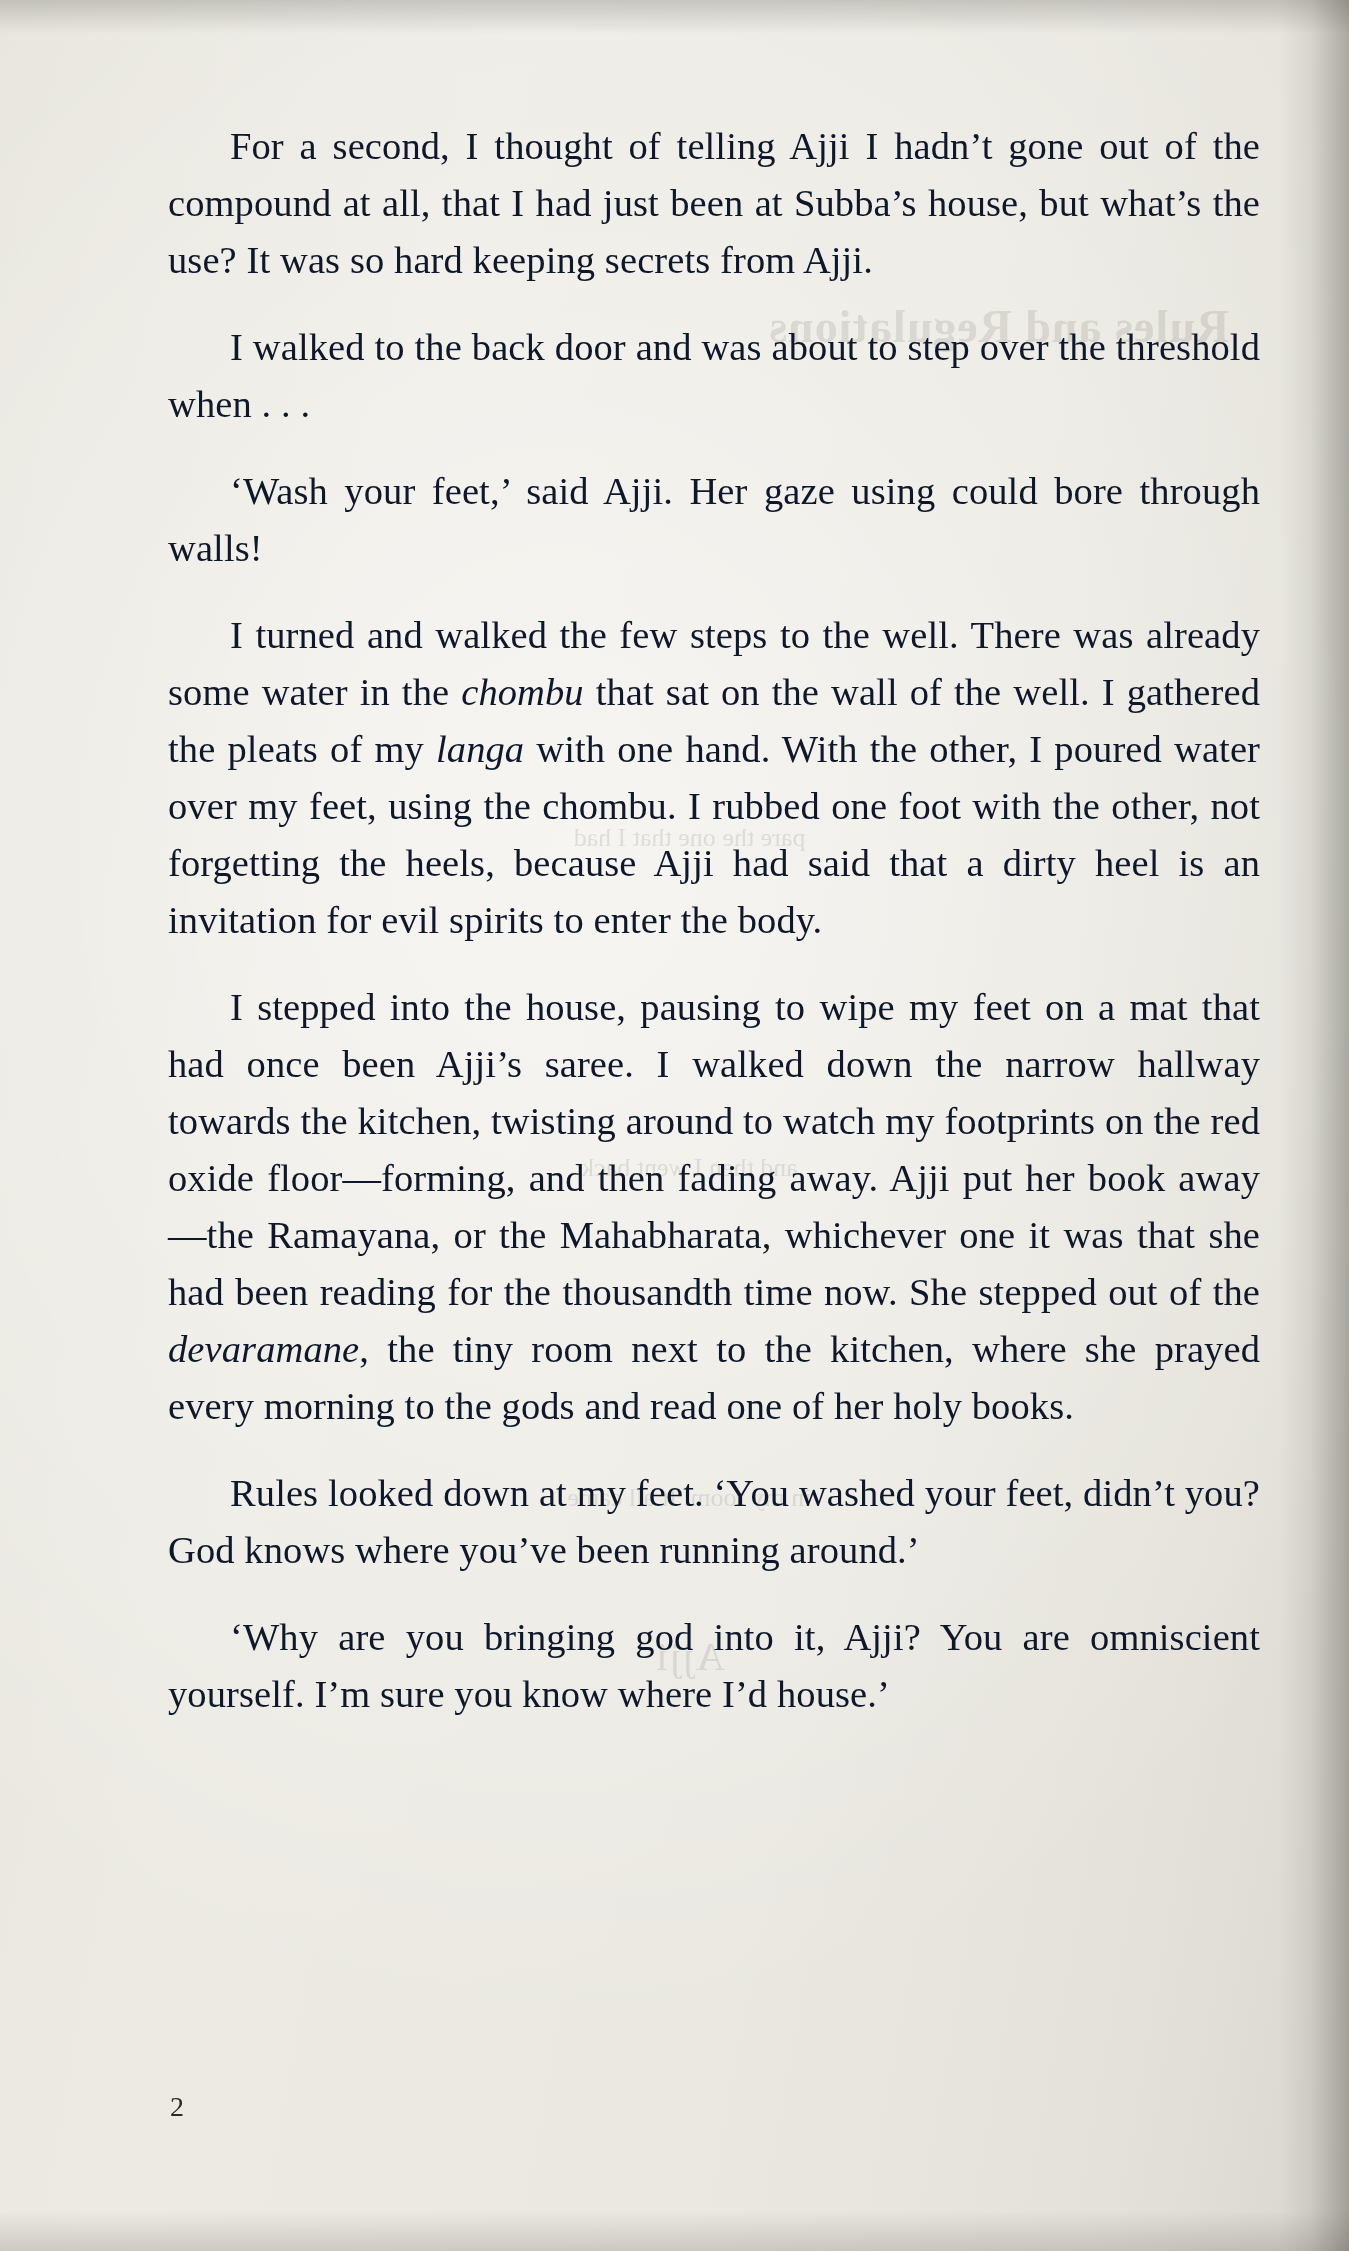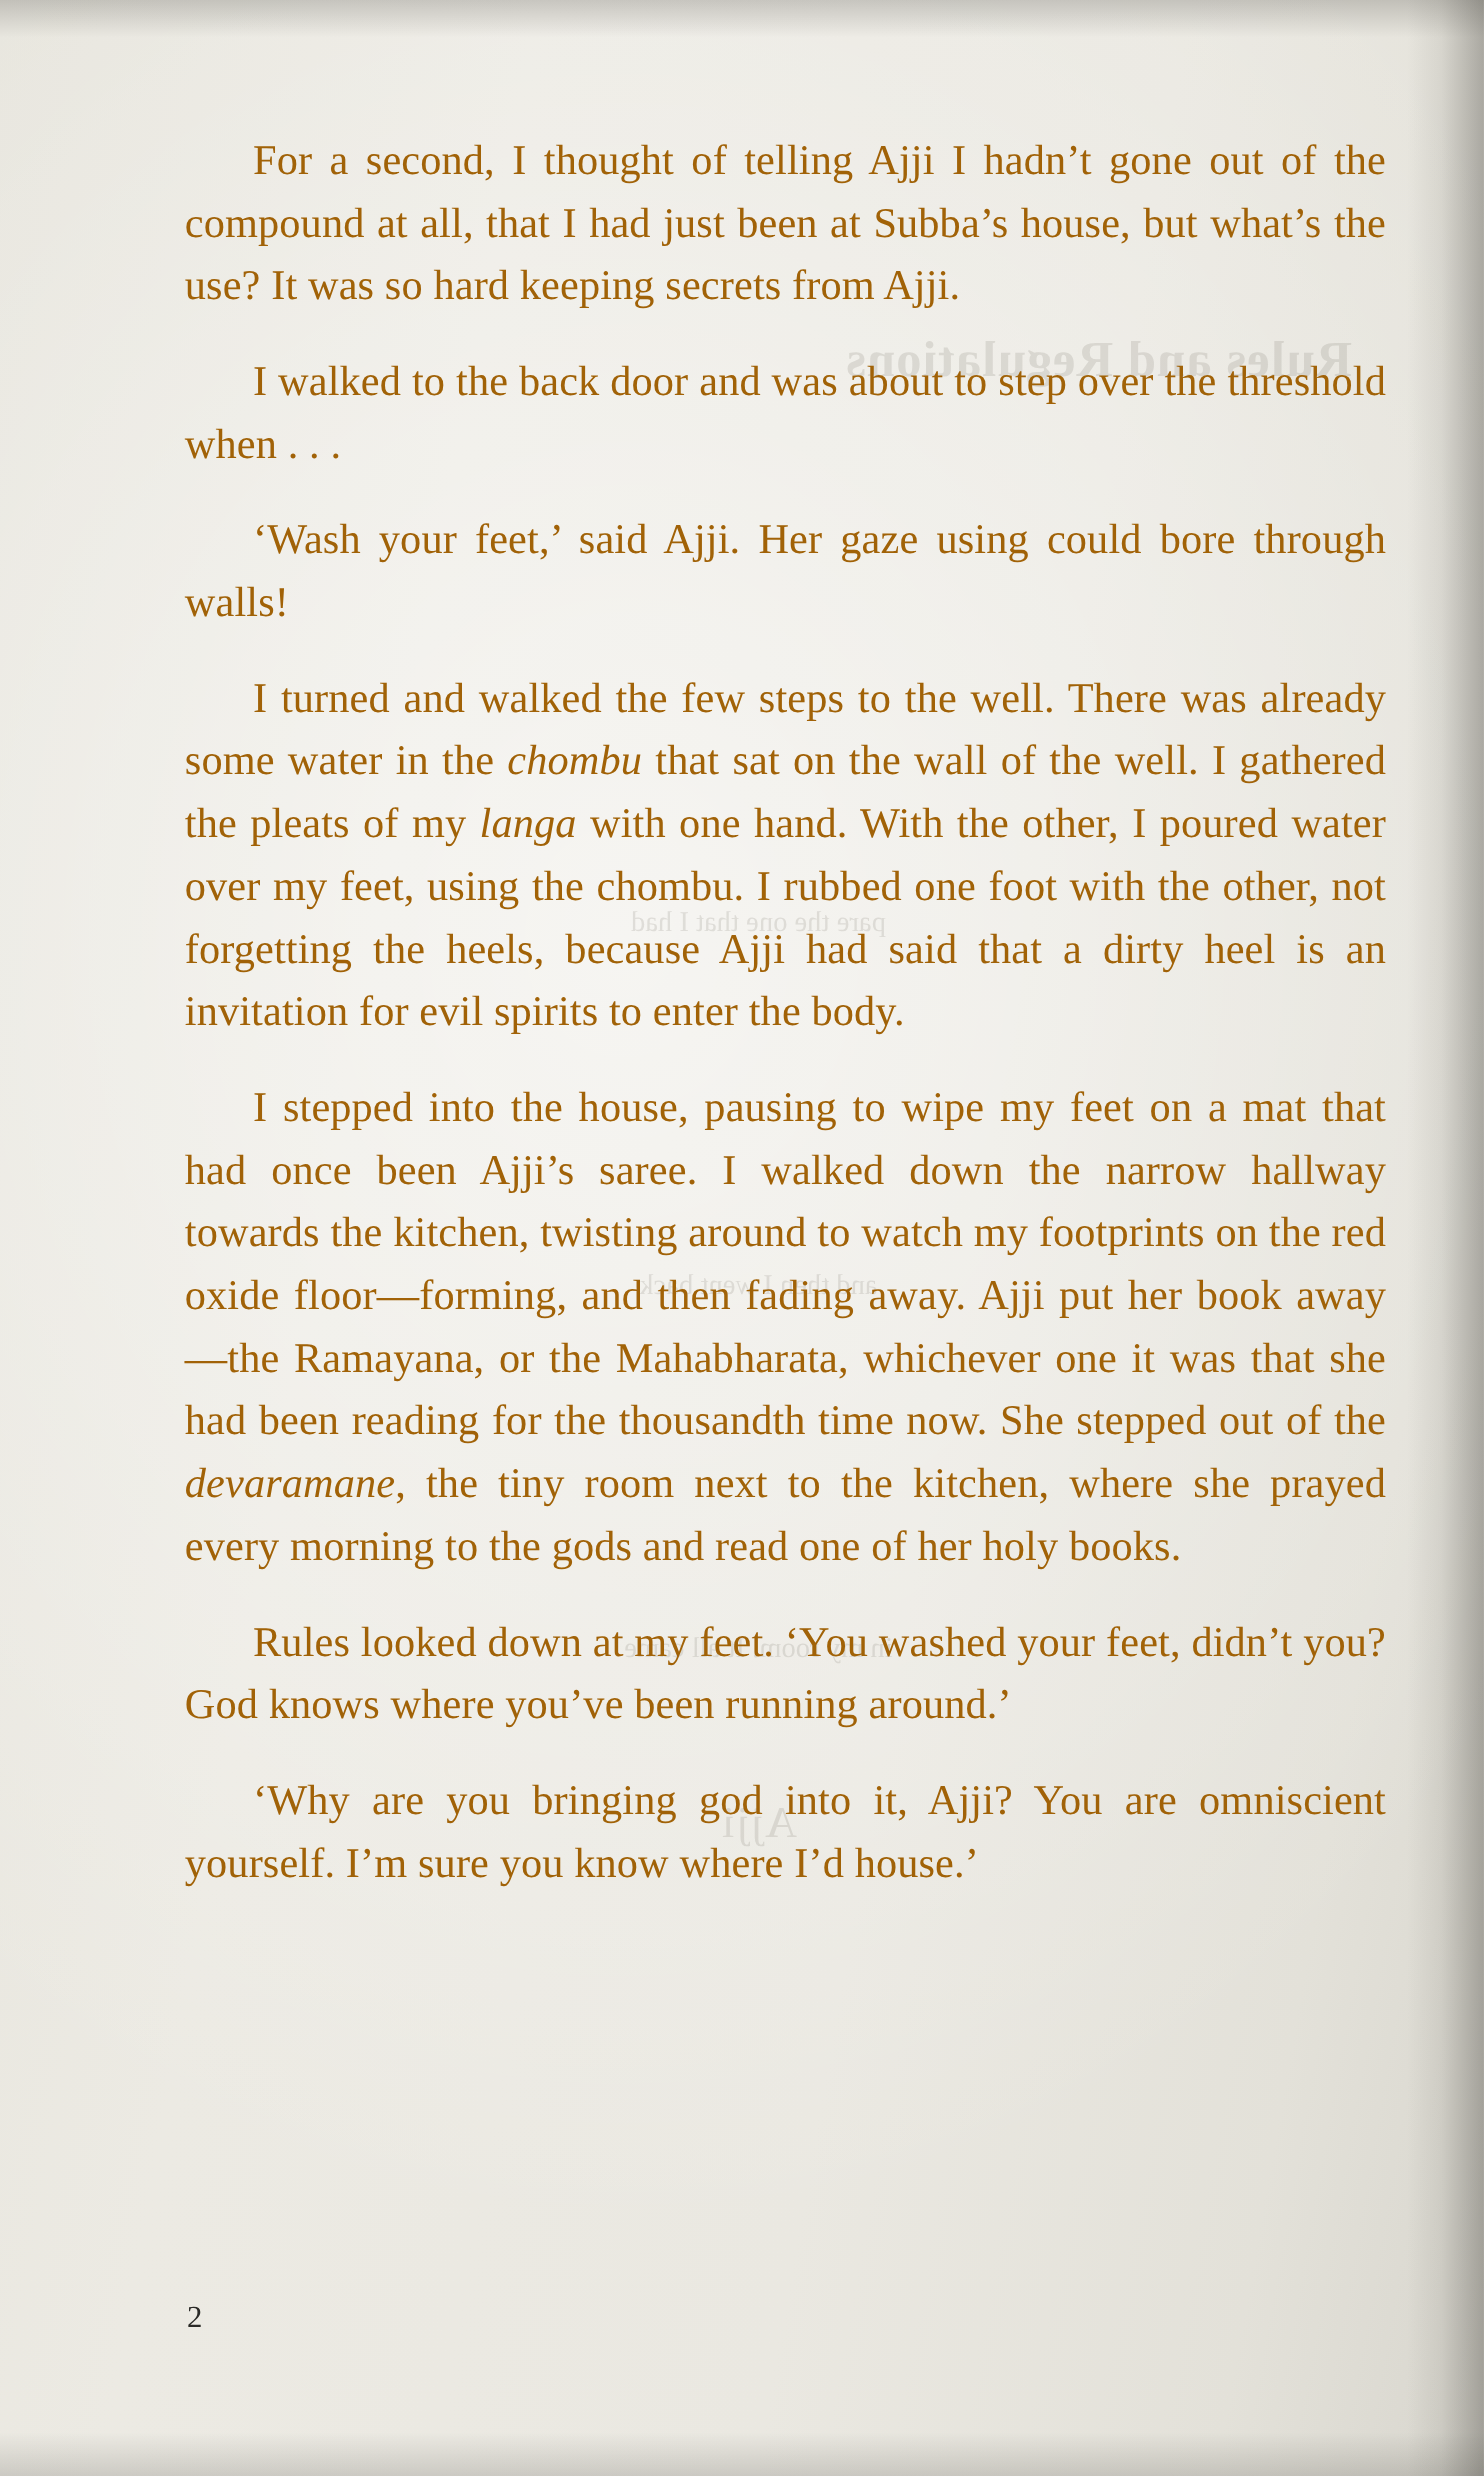--- a/index.html
+++ b/index.html
@@ -94,21 +94,21 @@
     left: 168px;
     top: 118px;
     width: 1092px;
   }
   p.para {
     margin: 0 0 0 0;
     text-indent: 62px;
     text-align: justify;
     font-size: 38.5px;
     line-height: 57px;
-    color: #a16207;
+    color: #0f172a;
     letter-spacing: 0.1px;
     -webkit-font-smoothing: antialiased;
   }
   p.para + p.para {
     margin-top: 30px;
   }
   p.para em {
   }
   .folio {
     position: absolute;

